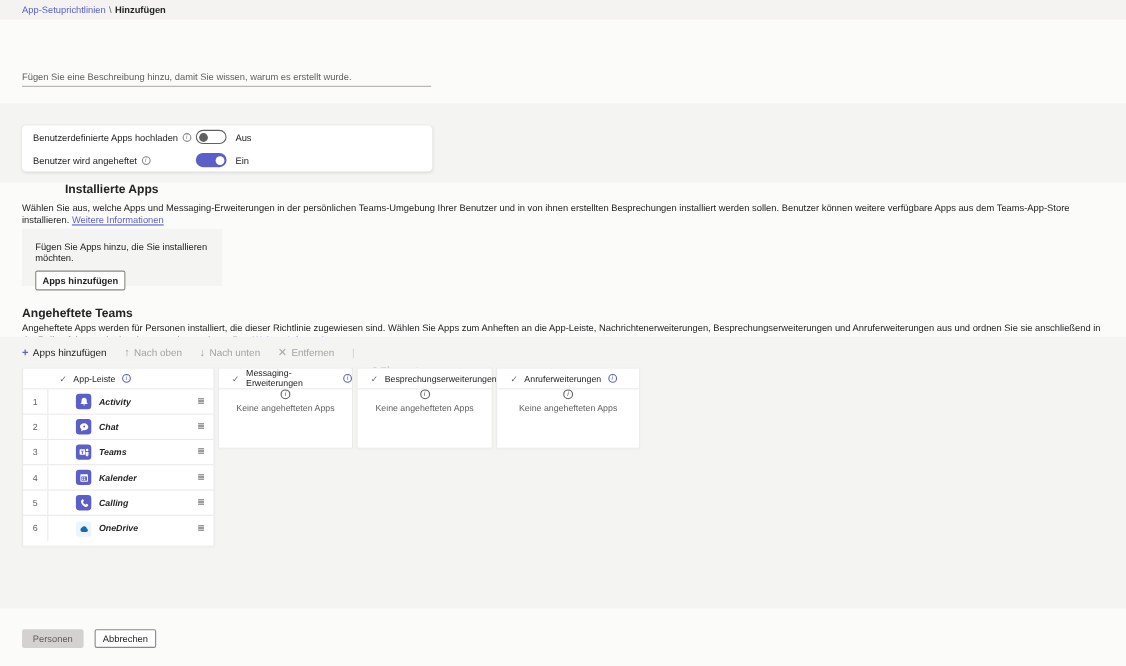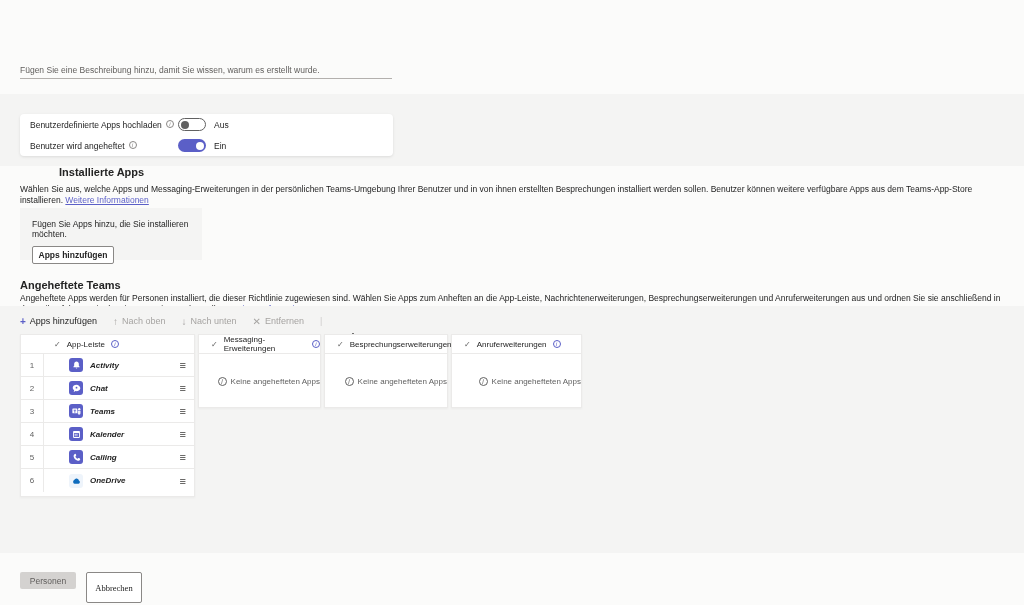--- a/index.html
+++ b/index.html
@@ -20,21 +20,21 @@
   .desc-input::placeholder { color:#605e5c; opacity:1; }
 
   
   .band { position:absolute; left:0; right:0; background:#f4f4f3; }
   .band.toggles-band { top:94px; height:72px; }
   .band.pinned-band { top:306px; height:247px; }
 
   
   .toggle-card { position:absolute; top:114px; left:20px; width:373px; height:42px; background:#fff; border-radius:4px; box-shadow:0 1px 3px rgba(0,0,0,.10); }
   .toggle-row { height:21px; display:flex; align-items:center; padding:0 10px; }
-  .toggle-label { font-size:8.5px; color:#242424; display:flex; gap:4px; width:148px; }
+  .toggle-label { font-size:8.5px; color:#242424; display:flex; align-items:center; gap:4px; width:148px; }
   .info-circle { display:inline-block; width:8px; height:8px; border:1px solid #8a8886; border-radius:50%; color:#8a8886; font-size:6px; line-height:6px; text-align:center; font-style:italic; flex:0 0 auto; }
   .info-circle.purple { border-color:#5b5fc7; color:#5b5fc7; }
   .toggle { position:relative; width:28px; height:13px; border-radius:7px; cursor:pointer; flex:0 0 auto; }
   .toggle.off { background:#fff; border:1px solid #616161; }
   .toggle.off .knob { position:absolute; left:2px; top:1.5px; width:8px; height:8px; border-radius:50%; background:#616161; }
   .toggle.on { background:#5b5fc7; }
   .toggle.on .knob { position:absolute; right:2px; top:2.5px; width:8px; height:8px; border-radius:50%; background:#fff; }
   .toggle-state { font-size:8.5px; margin-left:8px; }
 
   
@@ -68,38 +68,43 @@
   .row-num { width:23px; align-self:stretch; display:flex; align-items:center; justify-content:center; font-size:8px; color:#616161; border-right:1px solid #ebeae9; flex:0 0 auto; }
   .app-icon { width:14px; height:14px; border-radius:3px; margin-left:25px; flex:0 0 auto; display:flex; align-items:center; justify-content:center; }
   .app-icon.purple { background:#5b5fc7; }
   .app-icon.light { background:#eef4fb; }
   .app-name { font-size:8px; font-weight:bold; color:#242424; margin-left:7px;font-style:italic; }
   .drag-handle { margin-left:auto; margin-right:8px; font-size:11px; color:#3b3a39; cursor:grab; line-height:10px; }
 
   
   .ext-card { top:334px; height:74px; }
   .ext-card .col-header { padding-left:12px; }
-  .ext-empty { height:54px; display:flex; flex-direction:row; align-items:center; justify-content:flex-end; gap:4px; }
+  .ext-empty { height:54px; display:flex; flex-direction:column; align-items:center; justify-content:flex-start; gap:4px; }
   .ext-empty .info-circle { width:9px; height:9px; font-size:6.5px; line-height:7px; border-color:#616161; color:#616161; }
   .ext-empty-text { font-size:8px; color:#616161; }
   .ext-card.c1 { left:198px; width:123px; }
   .ext-card.c2 { left:324px; width:124px; }
   .ext-card.c3 { left:451px; width:131px; }
 
   
   .save-btn { position:absolute; top:572px; left:20px; width:56px; height:17px; background:#d4d2d0; border:none; border-radius:2px; font-family:inherit; font-size:8.5px; color:#605e5c; cursor:default; }
-  .cancel-btn { position:absolute; top:572px; left:86px; width:56px; height:31px; background:#fff; border:1px solid #8a8886; border-radius:2px; font-family:Liberation Serif, serif; font-size:8.5px; color:#242424; cursor:pointer; }
+  .cancel-btn { position:absolute; top:572px; left:86px; width:56px; height:17px; background:#fff; border:1px solid #8a8886; border-radius:2px; font-family:Liberation Sans, sans-serif; font-size:8.5px; color:#242424; cursor:pointer; }
 
   svg { display:block; }
 </style>
 </head>
 <body>
 
 <div id="page">
 
+  <div class="breadcrumb-bar">
+    <span class="crumb-link">App-Setuprichtlinien</span>
+    <span class="crumb-sep">\</span>
+    <span class="crumb-current">Hinzufügen</span>
+  </div>
 
 
   <input class="desc-input" type="text" placeholder="Fügen Sie eine Beschreibung hinzu, damit Sie wissen, warum es erstellt wurde." style="">
 
   <div class="band toggles-band"></div>
   <div class="toggle-card">
     <div class="toggle-row">
       <span class="toggle-label">
         <span>Benutzerdefinierte Apps hochladen</span>
         <span class="info-circle">i</span>

